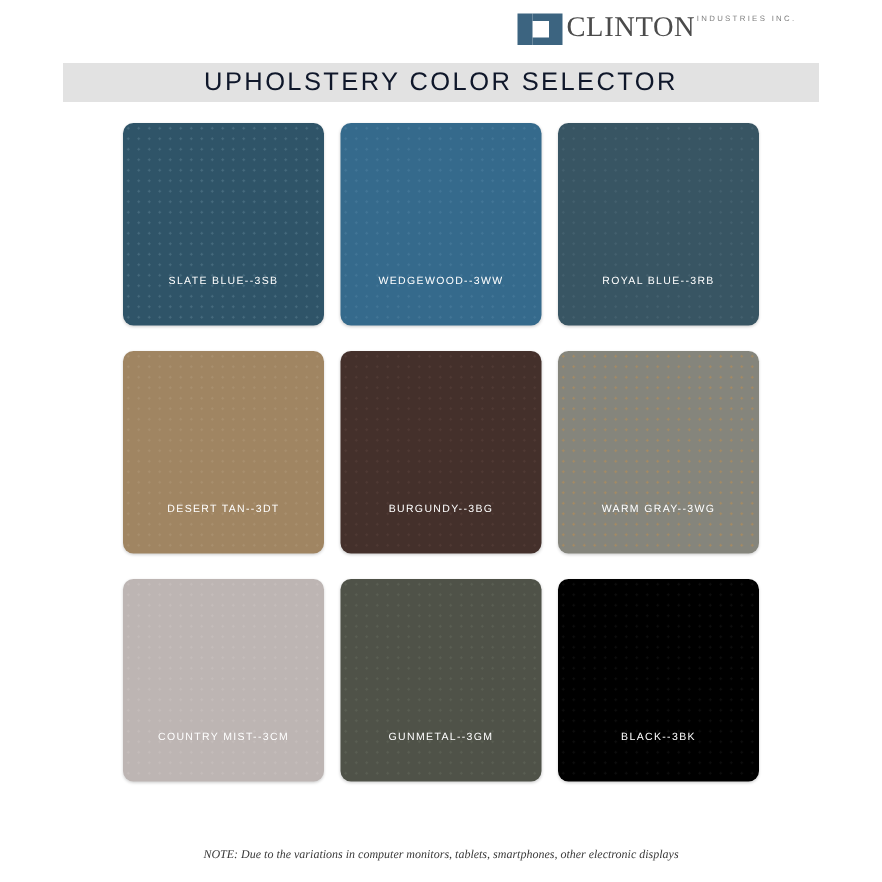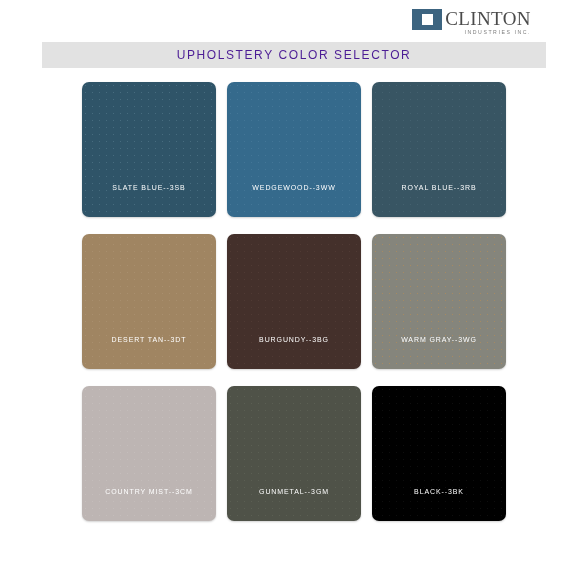--- a/index.html
+++ b/index.html
@@ -53,23 +53,22 @@
     background: #3c6480;
   }
   .logo-mark .bar-b {
     position: absolute;
     left: 10px; bottom: 0;
     width: 11px; height: 5px;
     background: #3c6480;
   }
   .logo-text {
     display: flex;
-    flex-direction: column;
+    flex-direction: row;
     line-height: 1;
-    text-align: right;
   }
   .logo-name {
     font-family: "Liberation Serif", serif;
     font-size: 19px;
     letter-spacing: 0.4px;
     color: #4b4b4b;
     font-weight: 400;
   }
   .logo-tag {
     font-size: 5.2px;
@@ -82,23 +81,23 @@
   
   .banner {
     margin: 0 42px;
     height: 26px;
     background: #e2e2e2;
     display: flex;
     align-items: center;
     justify-content: center;
   }
   .banner-title {
-    font-size: 12px;
+    font-size: 17px;
     letter-spacing: 1.6px;
-    color: #4c1d95;
+    color: #0f172a;
     font-weight: 400;
     white-space: nowrap;
   }
 
   
   .grid {
     margin: 14px auto 0 auto;
     width: 424px;
     display: grid;
     grid-template-columns: repeat(3, 134px);
@@ -201,13 +200,14 @@
       <div class="tex" style="background-image: radial-gradient(rgb(100, 106, 92) 0.7px, transparent 0.8px); background-size: 7px 7px; opacity: 0.55;"></div>
       <div class="swatch-label" style="color: rgb(255, 255, 255);">GUNMETAL--3GM</div>
     </div>
     <div class="swatch" style="background: rgb(0, 0, 0);">
       <div class="tex" style="background-image: radial-gradient(rgb(26, 26, 26) 0.7px, transparent 0.8px); background-size: 7px 7px; opacity: 0.55;"></div>
       <div class="swatch-label" style="color: rgb(255, 255, 255);">BLACK--3BK</div>
     </div>
   </div>
 
 <div class="note">
+  <div>NOTE: Due to the variations in computer monitors, tablets, smartphones, other electronic displays</div>
 </div>
 
 </body></html>

